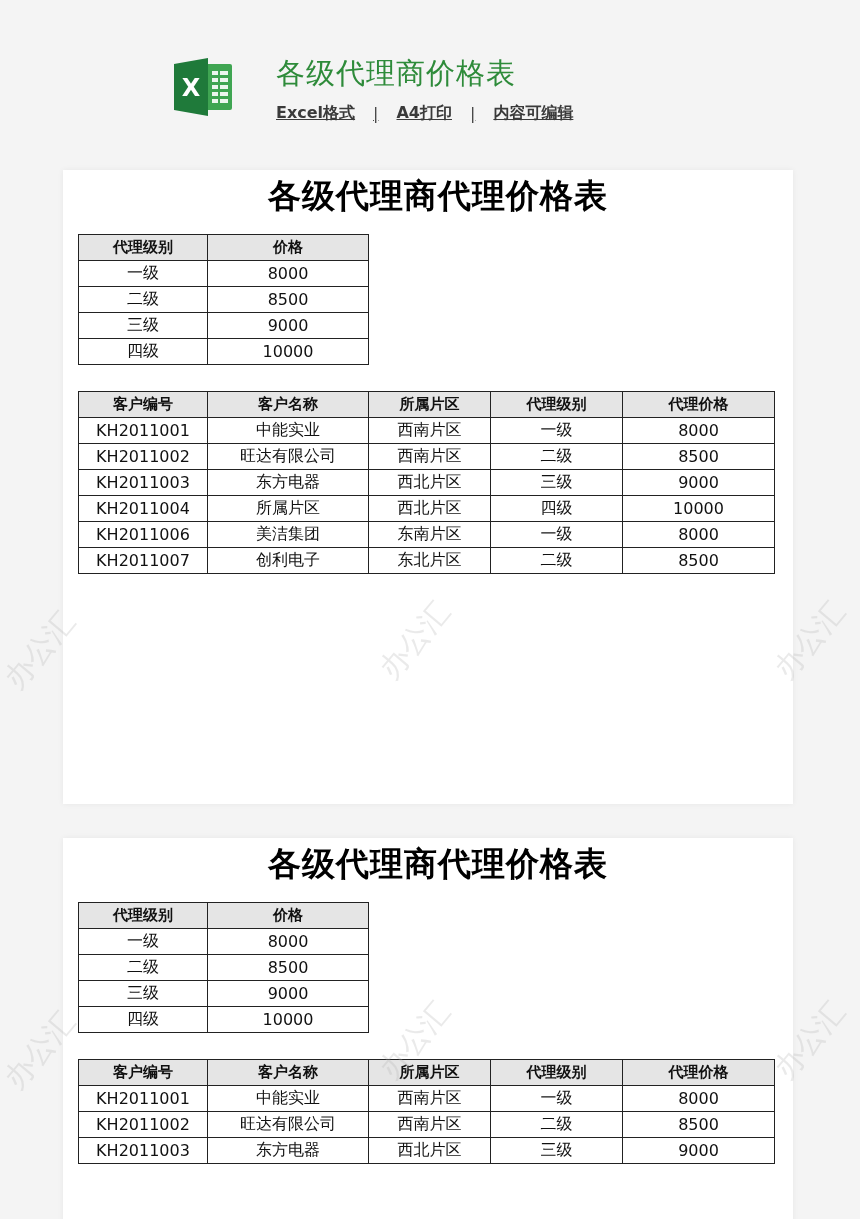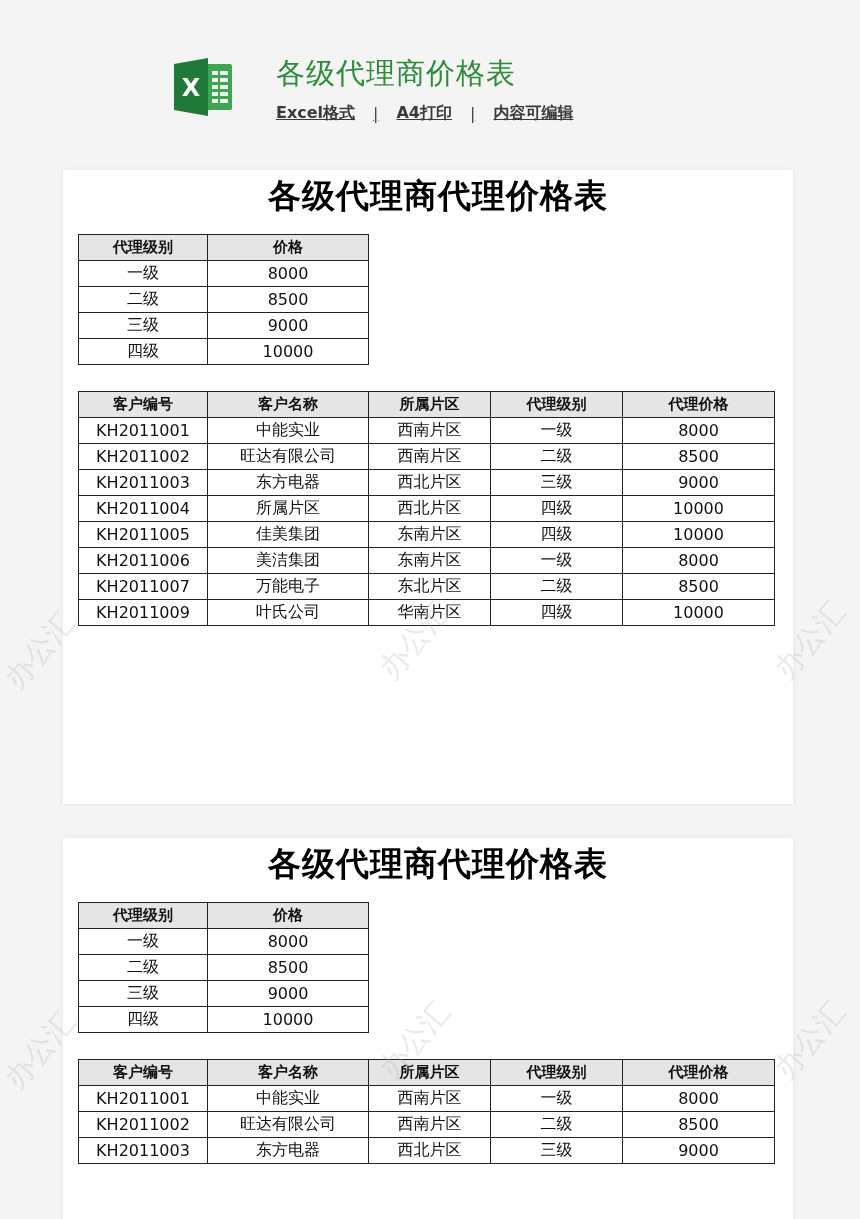--- a/index.html
+++ b/index.html
@@ -165,46 +165,32 @@
           <td>9000</td>
         </tr>
         <tr>
           <td>KH2011004</td>
           <td>所属片区</td>
           <td>西北片区</td>
           <td>四级</td>
           <td>10000</td>
         </tr>
         <tr>
-          <td>KH2011005</td>
-          <td>佳美集团</td>
-          <td>东南片区</td>
-          <td>四级</td>
-          <td>10000</td>
-        </tr>
-        <tr>
           <td>KH2011006</td>
           <td>美洁集团</td>
           <td>东南片区</td>
           <td>一级</td>
           <td>8000</td>
         </tr>
         <tr>
           <td>KH2011007</td>
-          <td>万能电子</td>
+          <td>创利电子</td>
           <td>东北片区</td>
           <td>二级</td>
           <td>8500</td>
-        </tr>
-        <tr>
-          <td>KH2011009</td>
-          <td>叶氏公司</td>
-          <td>华南片区</td>
-          <td>四级</td>
-          <td>10000</td>
         </tr>
       </tbody>
   </table>
 </div>
 
 <div class="card card2">
   <div class="card-title">各级代理商代理价格表</div>
   <table class="lvl-table">
     <colgroup>
         <col class="c1">

